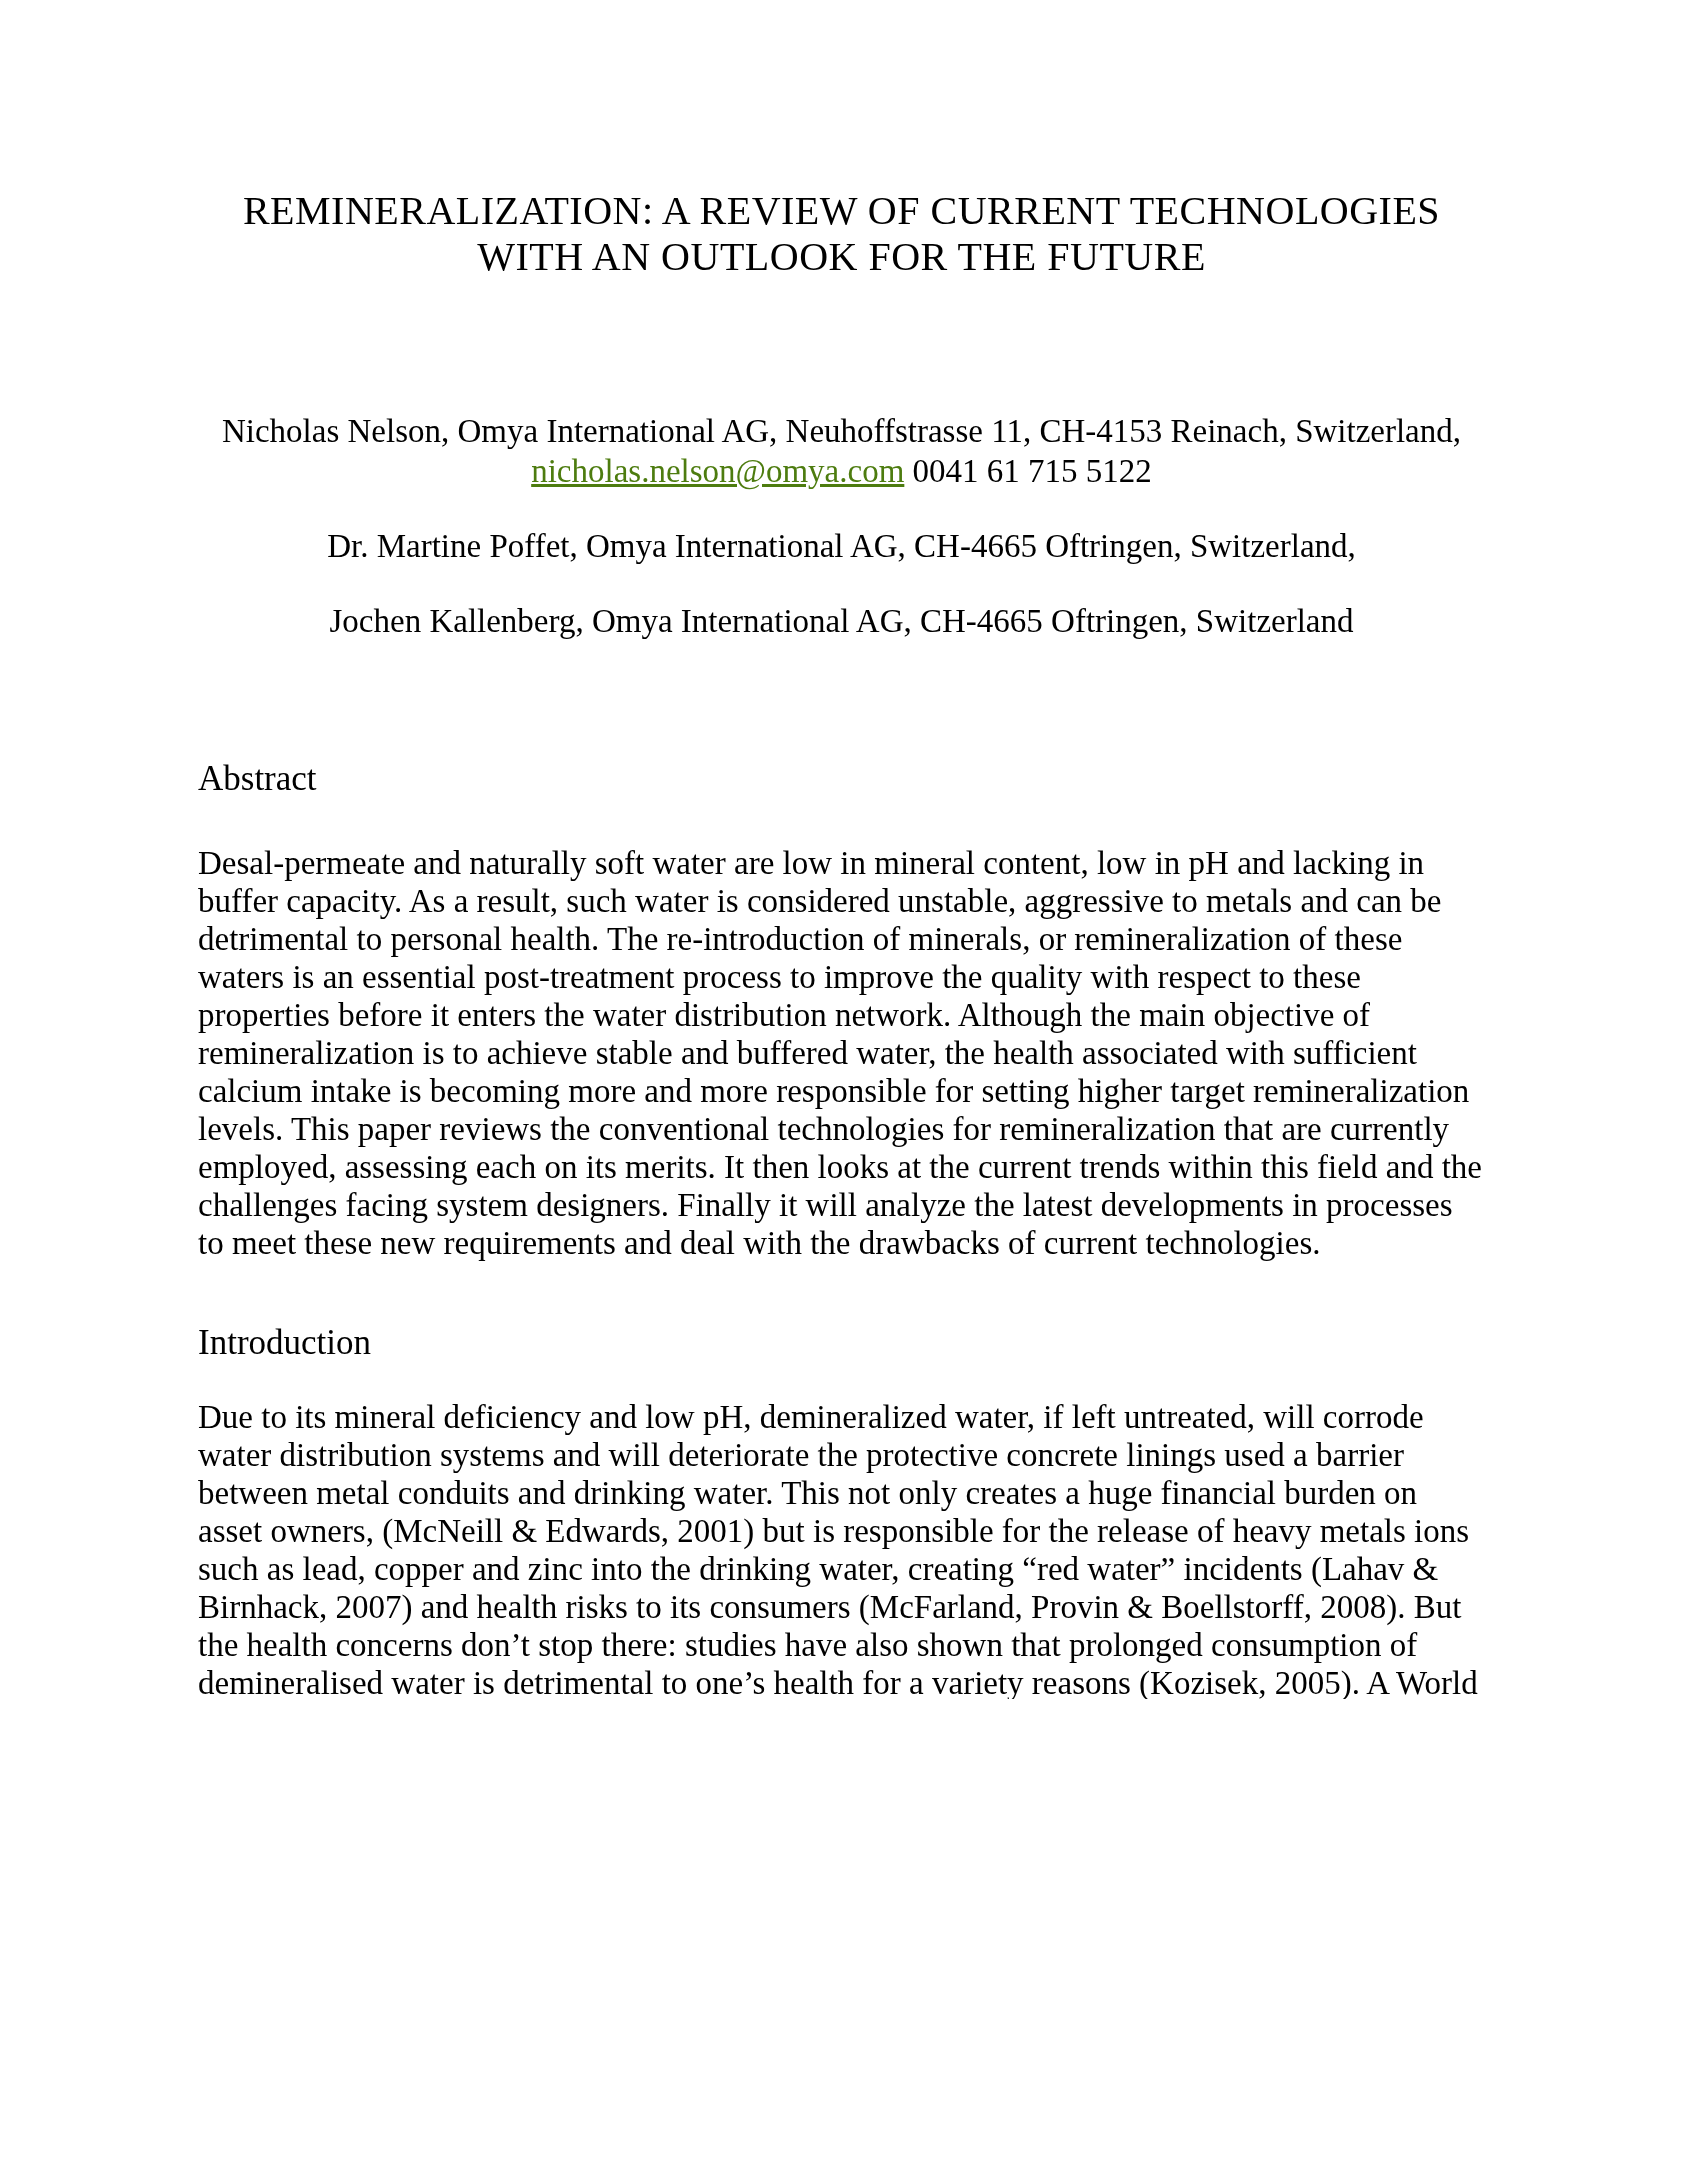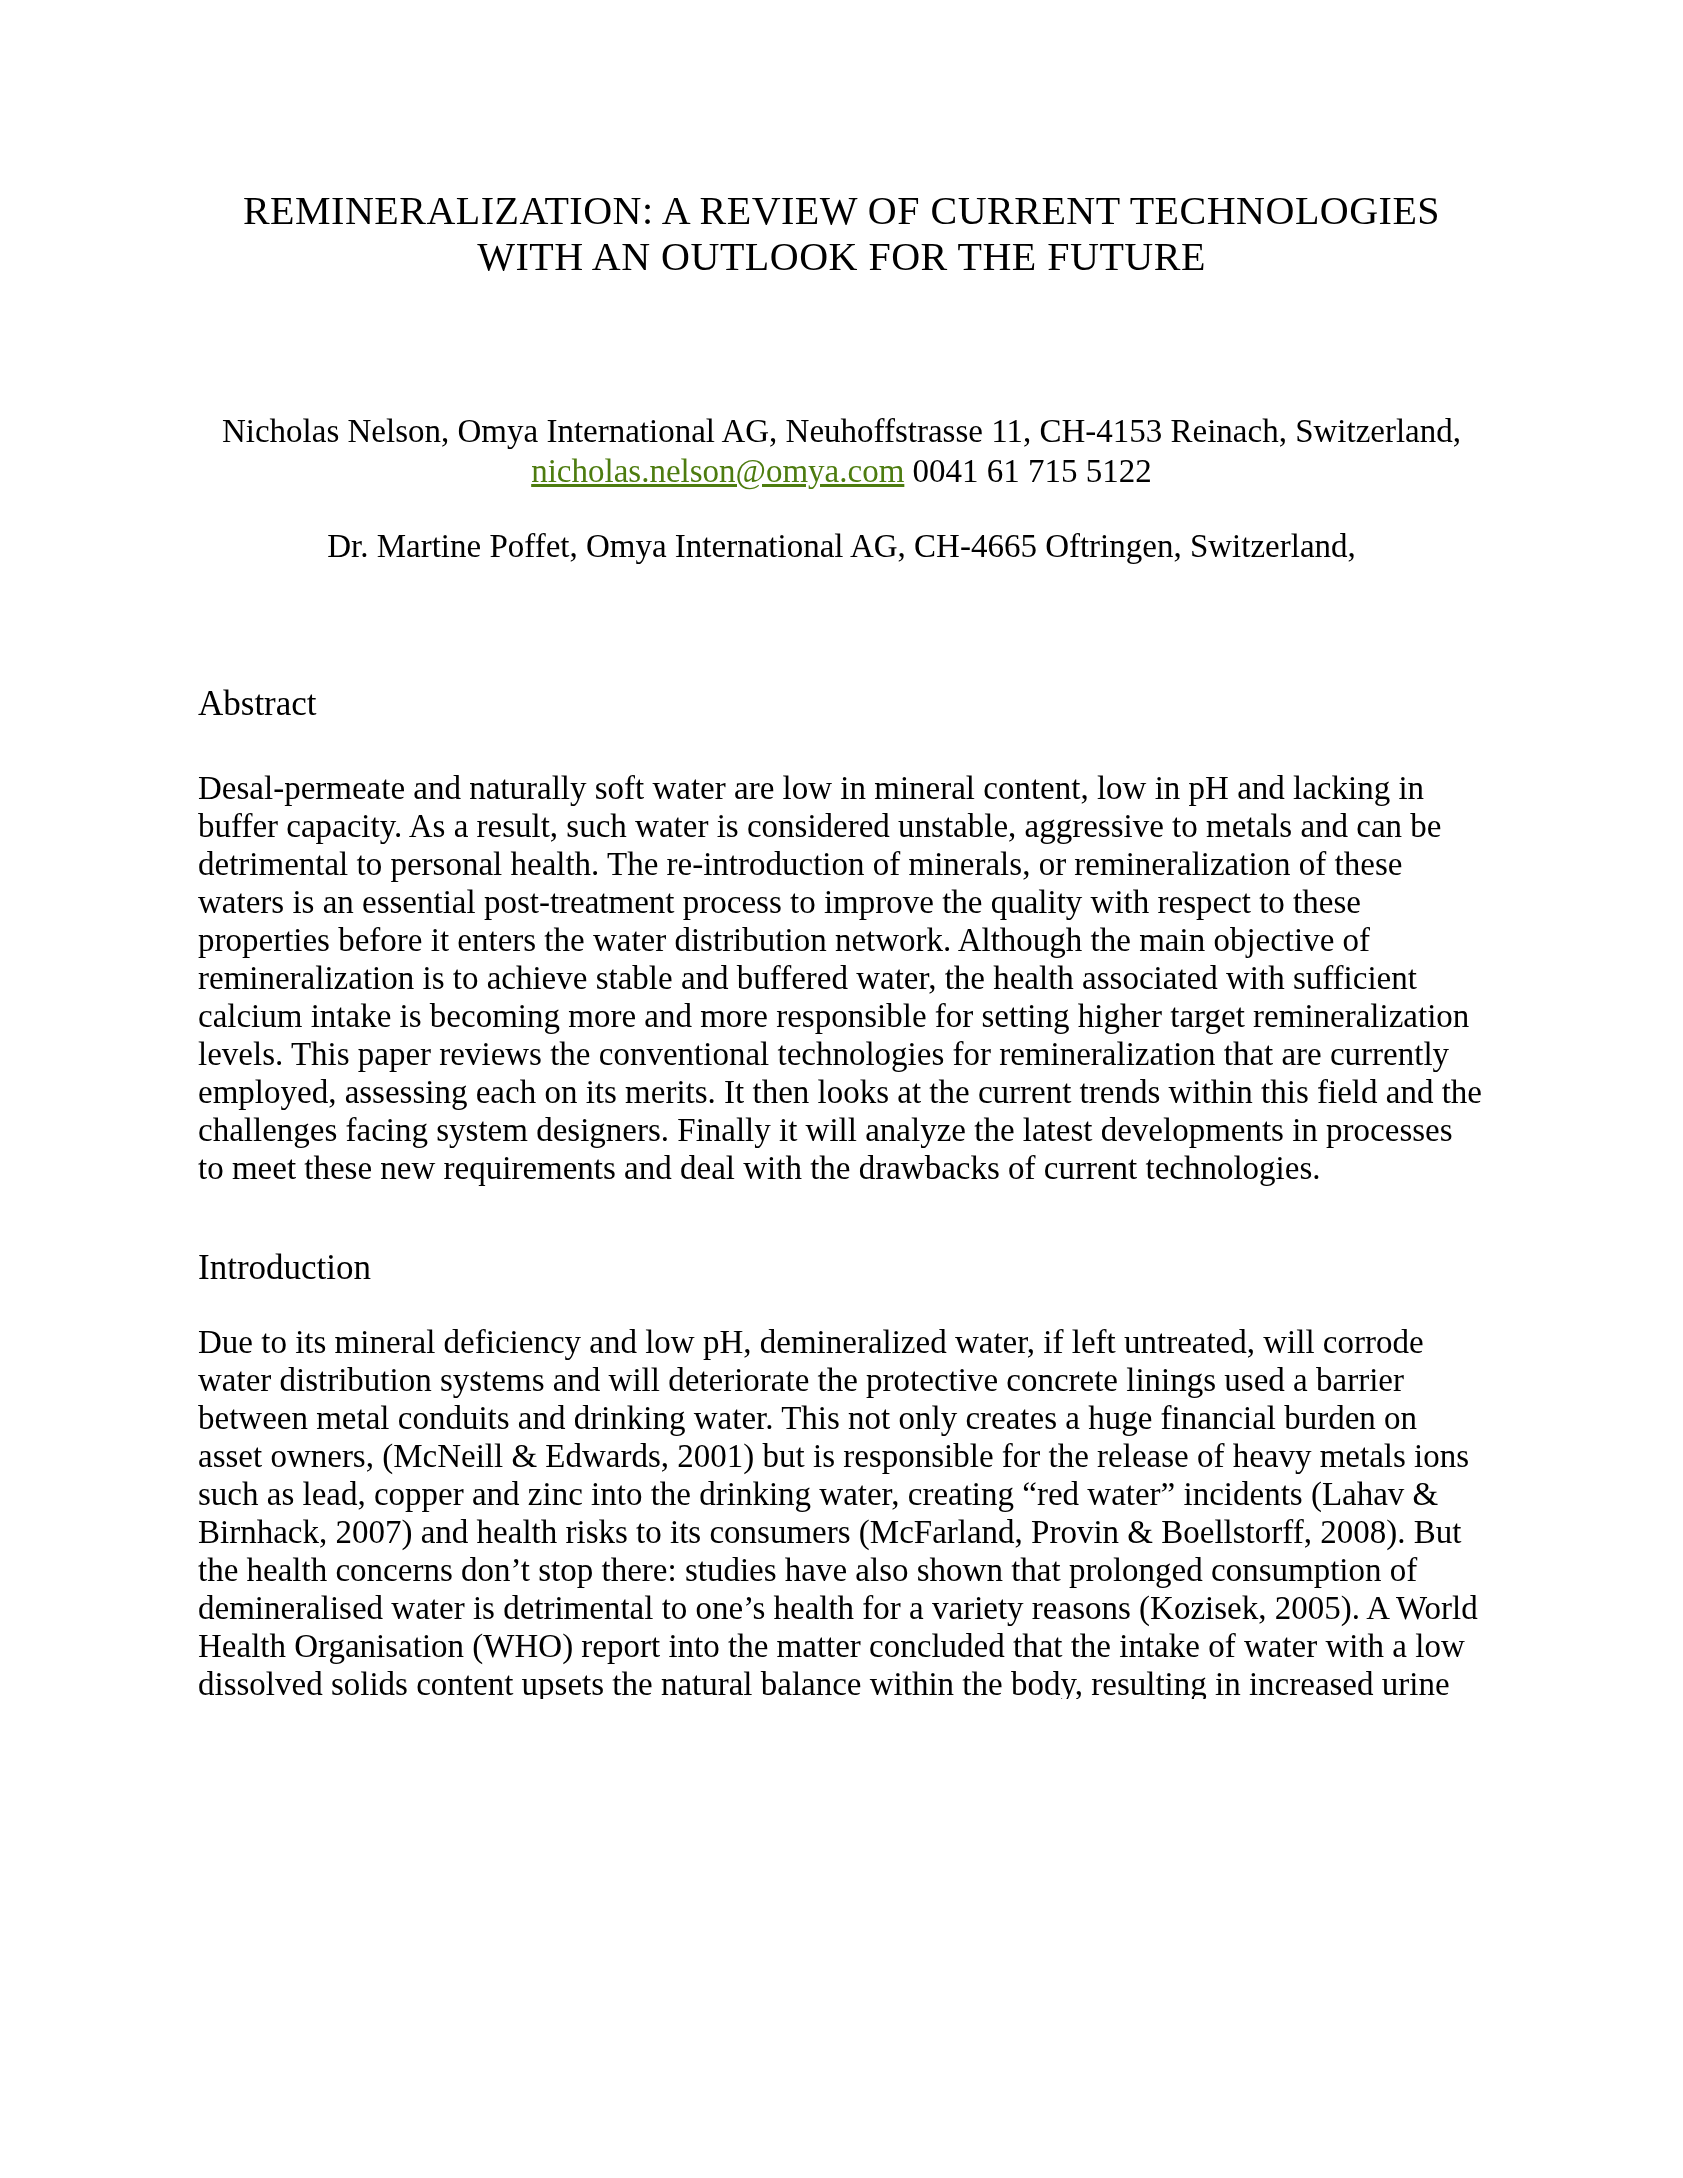--- a/index.html
+++ b/index.html
@@ -92,20 +92,21 @@
 
 <div class="page">
   <div class="content">
 
     <h1 class="title"><span>REMINERALIZATION: A REVIEW OF CURRENT TECHNOLOGIES</span><br><span>WITH AN OUTLOOK FOR THE FUTURE</span></h1>
 
     <p class="author-block"><span>Nicholas Nelson, Omya International AG, Neuhoffstrasse 11, CH-4153 Reinach, Switzerland,</span><br><a class="email-link">nicholas.nelson@omya.com</a> <span>0041 61 715 5122</span></p>
 
     <p class="author-line">Dr. Martine Poffet, Omya International AG, CH-4665 Oftringen, Switzerland,</p>
 
+    <p class="author-line">Jochen Kallenberg, Omya International AG, CH-4665 Oftringen, Switzerland</p>
 
     <h2 class="section-heading">Abstract</h2>
 
     <p class="body-text">Desal-permeate and naturally soft water are low in mineral content, low in pH and lacking in buffer capacity. As a result, such water is considered unstable, aggressive to metals and can be detrimental to personal health. The re-introduction of minerals, or remineralization of these waters is an essential post-treatment process to improve the quality with respect to these properties before it enters the water distribution network. Although the main objective of remineralization is to achieve stable and buffered water, the health associated with sufficient calcium intake is becoming more and more responsible for setting higher target remineralization levels. This paper reviews the conventional technologies for remineralization that are currently employed, assessing each on its merits. It then looks at the current trends within this field and the challenges facing system designers. Finally it will analyze the latest developments in processes to meet these new requirements and deal with the drawbacks of current technologies.</p>
 
     <h2 class="section-heading intro">Introduction</h2>
 
     <p class="body-text intro">Due to its mineral deficiency and low pH, demineralized water, if left untreated, will corrode water distribution systems and will deteriorate the protective concrete linings used a barrier between metal conduits and drinking water. This not only creates a huge financial burden on asset owners, (McNeill &amp; Edwards, 2001) but is responsible for the release of heavy metals ions such as lead, copper and zinc into the drinking water, creating “red water” incidents (Lahav &amp; Birnhack, 2007) and health risks to its consumers (McFarland, Provin &amp; Boellstorff, 2008). But the health concerns don’t stop there: studies have also shown that prolonged consumption of demineralised water is detrimental to one’s health for a variety reasons (Kozisek, 2005). A World Health Organisation (WHO) report into the matter concluded that the intake of water with a low dissolved solids content upsets the natural balance within the body, resulting in increased urine output, increased body water volume, and increased an elimination of sodium, potassium chloride, calcium and magnesium ions from the body (WHO, 1980) in addition to lower red cell volumes (Kozisek, 2005). Further to this, a recent WHO Expert Meeting and Symposium recognized a dietary deficiency of both calcium and magnesium in people all around the world. It followed this up by recognising the importance that drinking water plays in addressing this</p>
 
     <div class="page-number">1</div>

